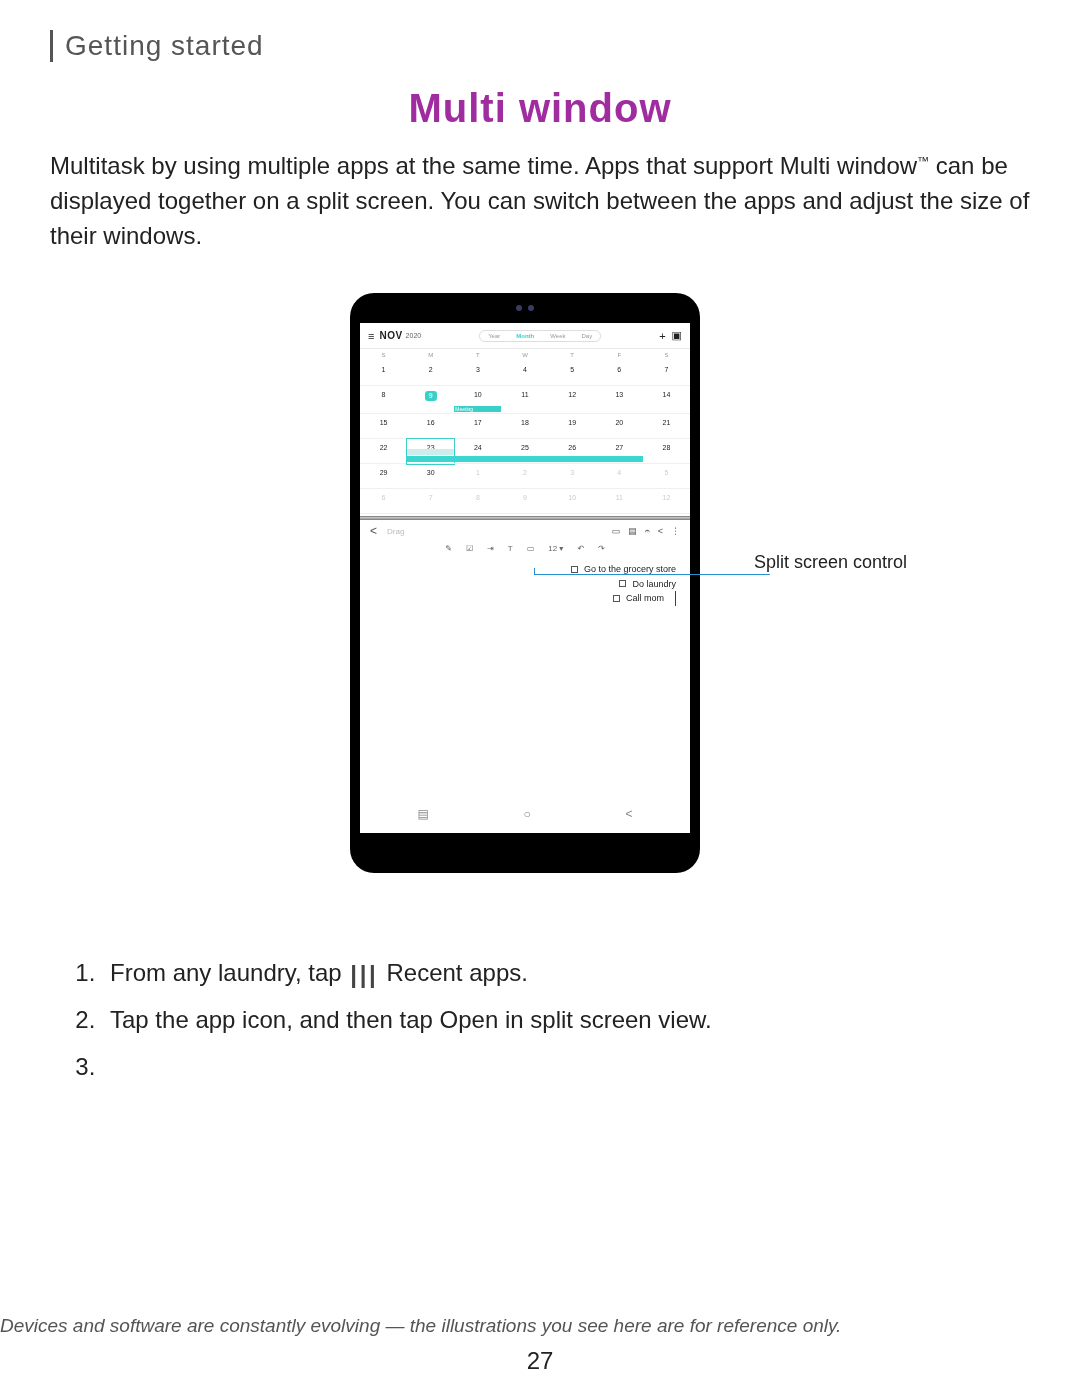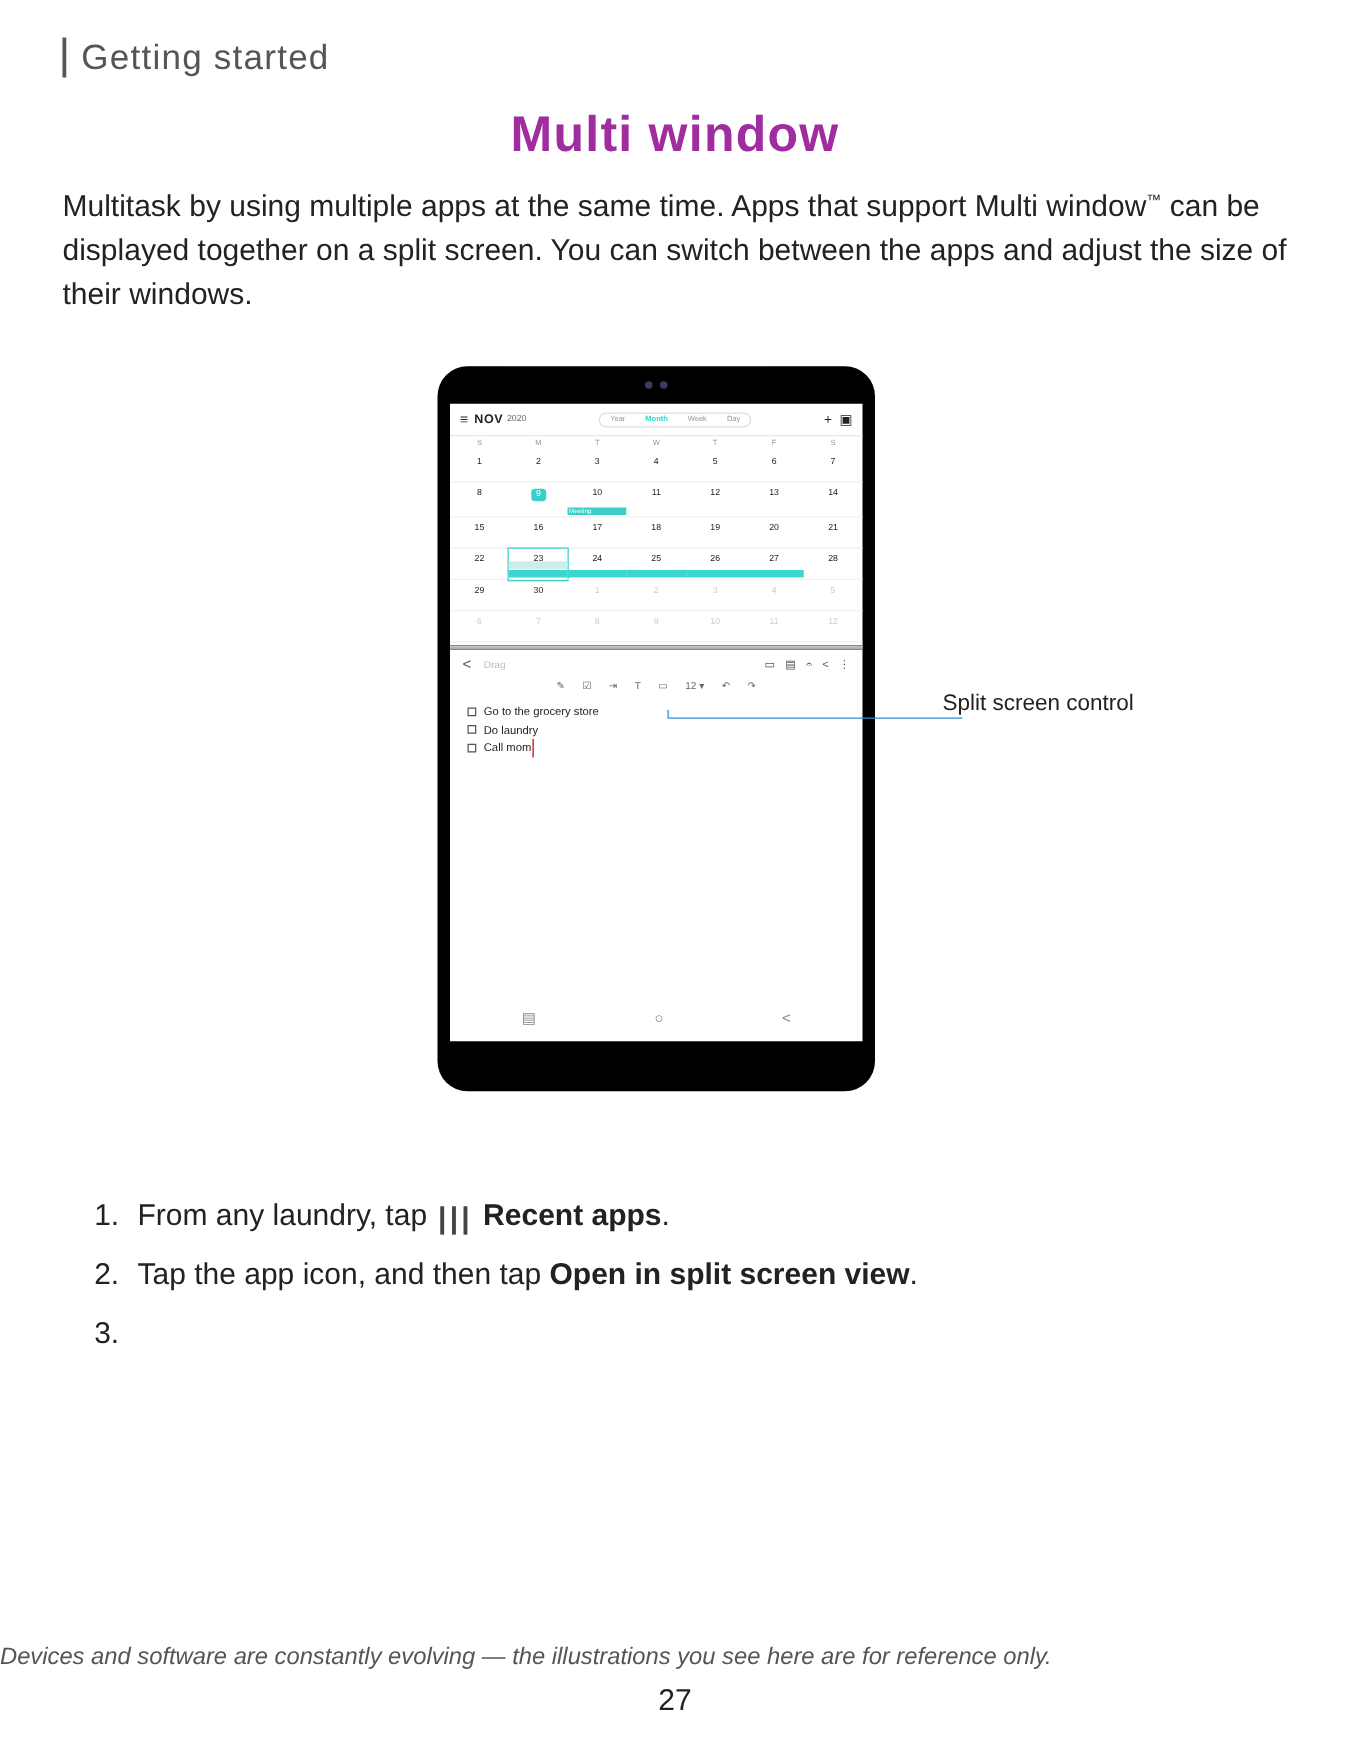--- a/index.html
+++ b/index.html
@@ -113,23 +113,23 @@
     display:flex; align-items:center; padding:4px 10px; font-size:10px; gap:10px;
   }
   .notes-header .back { font-size:12px; color:#555;}
   .notes-header .title-s { color:#bbb; font-size:8px; flex:1;}
   .notes-header .icons { display:flex; gap:8px; font-size:9px; color:#555;}
   .notes-toolbar {
     display:flex; justify-content:center; gap:14px; padding:2px 0 5px 0;
     font-size:8px; color:#666;
   }
   .notes-body { padding: 4px 14px; font-size:9px; line-height:1.6; flex:1;}
-  .todo { display:flex; align-items:center; gap:6px;}
+  .todo { display:flex; align-items:center; gap:6px;justify-content:flex-end;}
   .todo .box { width:7px;height:7px;border:1px solid #555;}
-  .cursor { border-right:1px solid #c00; padding-right:1px;}
+  .cursor { border-right:1px solid #c00; padding-right:11px;}
   
   .navbar {
     position:absolute; left:10px; right:10px; bottom:8px;
     height:22px; display:flex; justify-content:space-around; align-items:center;
     color:#888; font-size:12px;
   }
   
   .callout-line {
     position:absolute;
     left: 485px; top: 281px;
@@ -146,21 +146,21 @@
   }
   
   .steps { font-size:24px; line-height:1.7; padding-left: 52px;}
   .steps li { margin-bottom: 6px; padding-left: 8px;}
   .steps .sub { list-style: none; margin-top:4px;}
   .steps .sub li::before { content:'•'; margin: 0 14px 0 8px;}
   .recent-icon {
     display:inline-block; font-weight:700; letter-spacing:-2px;
     margin: 0 6px 0 2px; color:#444; transform: translateY(2px);
   }
-  .bold { font-weight:700; }
+  .bold { font-weight:400; }
   .footer {
     position:absolute; bottom:60px; left:0; right:0;
     text-align:left; font-size:19px; color:#555; font-style:italic;
   }
   .pagenum {
     position:absolute; bottom:22px; left:0; right:0;
     text-align:center; font-size:24px;
   }
 </style>
 </head>

